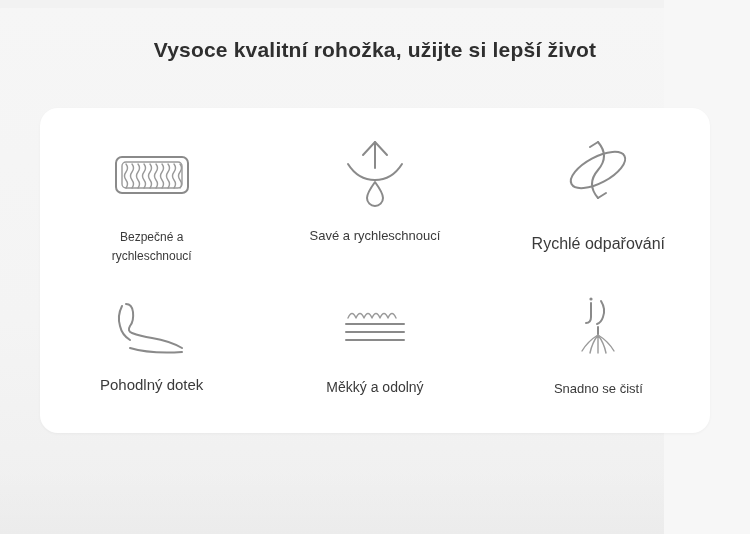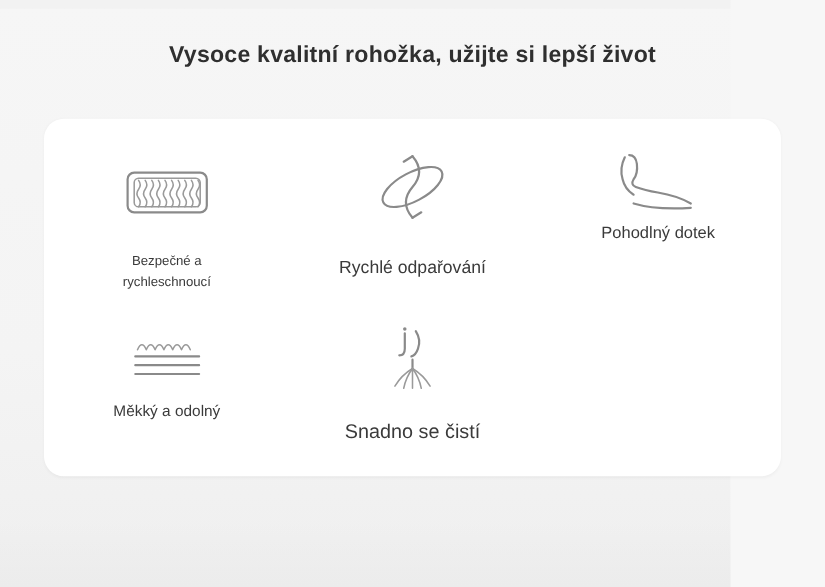--- a/index.html
+++ b/index.html
@@ -74,23 +74,23 @@
   .cap {
     text-align: center;
     color: #3a3a3a;
     line-height: 1.55;
     padding: 0 8px;
   }
   
   .cap-0 { font-size: 12px; margin-top: 10px; }
   .cap-1 { font-size: 13px; margin-top: 10px; }
   .cap-2 { font-size: 16px; margin-top: 18px; }
-  .cap-3 { font-size: 15px; }
-  .cap-4 { font-size: 14px; }
-  .cap-5 { font-size: 18px; margin-top: 16px; }
+  .cap-3 { font-size: 15px; margin-top: 10px; }
+  .cap-4 { font-size: 14px; margin-top: 14px; }
+  .cap-5 { font-size: 13px; margin-top: 16px; }
 
   .cell-0 .icon-wrap { margin-top: 2px; }
   .cell-2 .icon-wrap { margin-top: -2px; }
   .cell-3 .icon-wrap { height: 70px; }
   .cell-4 .icon-wrap { height: 70px; }
   .cell-5 .icon-wrap { height: 70px; }
 
   svg { display: block; }
   .stroke {
     fill: none;
@@ -140,20 +140,33 @@
             <path class="stroke-thin" d="M64 17 q3 4 0 8 q-3 4 0 8 q3 4 0 8"></path>
             <path class="stroke-thin" d="M70 17 q3 4 0 8 q-3 4 0 8 q3 4 0 8"></path>
           </svg>
         </div>
         <div class="cap cap-0">
           <div>Bezpečné a</div>
           <div>rychleschnoucí</div>
         </div>
       </div>
 
+      <div class="cell cell-1">
+        <div class="icon-wrap">
+          <svg width="86" height="78" viewBox="0 0 86 78">
+            <path class="stroke" d="M43 8 L43 34"></path>
+            <path class="stroke" d="M31 21 L43 8 L55 21"></path>
+            <path class="stroke" d="M16 30 q10 16 27 16 q17 0 27 -16"></path>
+            <path class="stroke" d="M43 48 q-8 11 -8 16 a8 8 0 0 0 16 0 q0 -5 -8 -16 z"></path>
+          </svg>
+        </div>
+        <div class="cap cap-1">
+          <div>Savé a rychleschnoucí</div>
+        </div>
+      </div>
 
       <div class="cell cell-2">
         <div class="icon-wrap">
           <svg width="86" height="78" viewBox="0 0 86 78">
             <ellipse class="stroke" cx="43" cy="38" rx="30" ry="13" transform="rotate(-28 43 38)"></ellipse>
             <path class="stroke" d="M43 10 q12 14 0 28 q-12 14 0 28"></path>
             <path class="stroke" d="M43 10 l-8 5"></path>
             <path class="stroke" d="M43 66 l8 -5"></path>
           </svg>
         </div>

